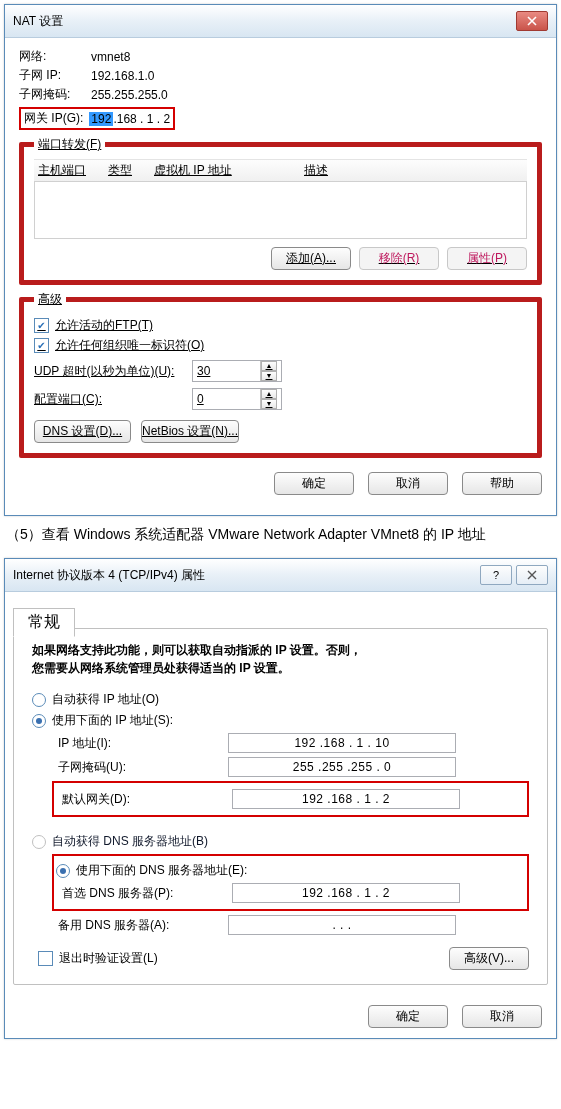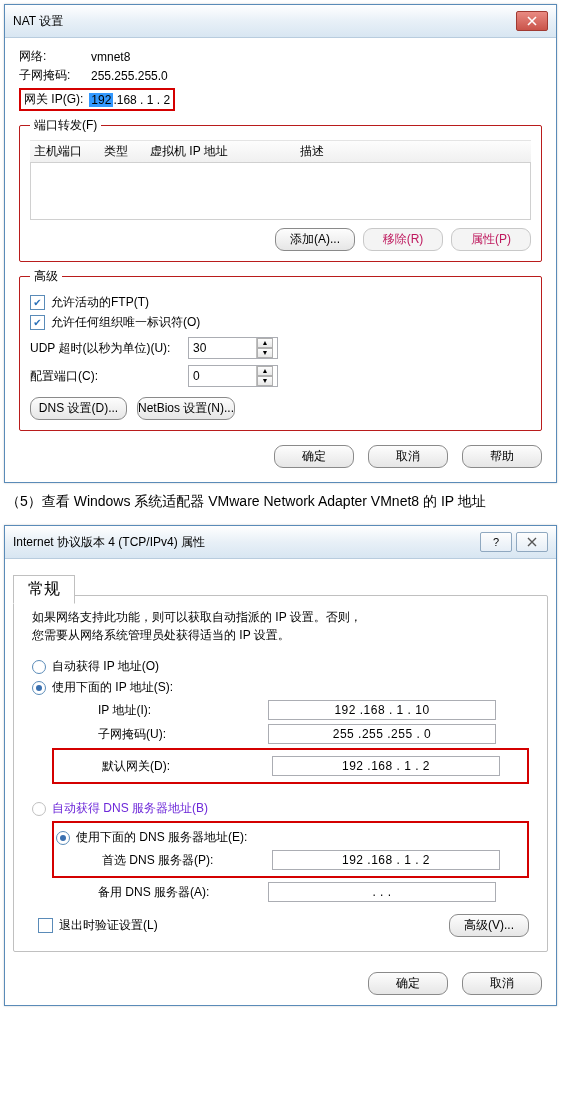--- a/index.html
+++ b/index.html
@@ -37,41 +37,42 @@
     justify-content: center;
     font-size: 11px;
     background: linear-gradient(to bottom, #fdfdfd, #e6eef6);
   }
   .close-btn {
     background: linear-gradient(to bottom, #e98a82, #c9544a);
     border-color: #a03a32;
     color: #fff;
     font-weight: bold;
   }
-  .winbody { padding: 8px 14px 14px 14px; }
+  .winbody { padding: 8px 14px 20px 14px; }
   .row { display: flex; align-items: center; margin: 2px 0; }
   .row-label { width: 72px; }
   .highlight-box {
     border: 2px solid #d40000;
     padding: 1px 3px;
     display: flex;
     align-items: center;
     margin: 4px 0 6px 0;
     width: fit-content;
   }
   .ip-sel {
     background: #3399ff;
     color: #000000;
     padding: 0 2px;
   }
   fieldset {
-    border: 1px solid #b91c1c;
+    border: 5px solid #b91c1c;
     border-radius: 2px;
     margin: 6px 0;
     padding: 6px 10px 10px 10px;
+    text-decoration: underline;
   }
   legend { padding: 0 4px; font-size: 12px; }
   .tbl-head {
     display: flex;
     border-bottom: 1px solid #d0d0d0;
     padding: 2px 4px;
     font-size: 12px;
     background: linear-gradient(to bottom,#fdfdfd,#f0f0f0);
     border-top:1px solid #e4e4e4;
   }
@@ -86,21 +87,21 @@
   .col-vmip{width:150px;}
   .col-desc{flex:1;}
   .btnrow { display: flex; justify-content: flex-end; gap: 8px; margin-top: 8px; }
   .btn {
     border: 1px solid #8a8a8a;
     background: linear-gradient(to bottom, #fdfdfd, #e6e6e6);
     padding: 2px 0;
     min-width: 78px;
     text-align: center;
     font-size: 12px;
-    border-radius: 9px;
+    border-radius: 4px;
   }
   .btn.disabled { color: #be185d; border-color: #c8c8c8; background:#f4f4f4;}
   .chk-row { display: flex; align-items: center; gap: 6px; margin: 3px 0; }
   .chk {
     width: 13px; height: 13px;
     border: 1px solid #5a8bb8;
     background: #fff;
     display: flex;
     align-items: center;
     justify-content: center;
@@ -143,31 +144,31 @@
     position:relative;
     border-radius:2px;
   }
   .tab{
     position:absolute; top:-21px; left:-1px;
     border:1px solid #c0c0c0; border-bottom:1px solid #fff;
     background:#fff;
     padding:3px 14px;
     font-size:16px;
   }
-  .para{line-height:1.5; margin-bottom:14px;}
+  .para{line-height:1.5; margin-bottom:14px;font-weight:bold;}
   .radio-row{display:flex; align-items:center; gap:6px; margin:4px 0;}
   .radio{
     width:12px;height:12px;border:1px solid #5a8bb8;border-radius:50%;
     display:flex;align-items:center;justify-content:center;
   }
   .radio .dot{width:6px;height:6px;border-radius:50%;background:#3a70b0;}
   .radio.disabled{border-color:#c0c0c0;}
-  .radio-row.disabled{color:#6d28d9;}
+  .radio-row.disabled{color:#0f172a;}
   .field-row{display:flex; align-items:center; margin:4px 0 4px 26px;}
-  .field-row .flabel{width:170px;margin-left:40px;}
+  .field-row .flabel{width:170px;}
   .ip-field{
     border:1px solid #abadb3; background:#fff;
     width:210px; padding:2px 8px;
     font-family:inherit; display:flex; gap:4px;
     letter-spacing:0.5px;
   }
   .ip-field span{flex:1; text-align:center;}
   .red-outline{border:2px solid #d40000; padding:2px; margin:2px 0 2px 20px;}
   .adv-row{display:flex; justify-content:space-between; align-items:center; margin-top:12px;}
   .dlg-footer2{display:flex; justify-content:flex-end; gap:14px; padding:10px 14px; border-top:0;}
@@ -183,20 +184,24 @@
         <svg width="10" height="10" viewBox="0 0 10 10">
             <path d="M1 1 L9 9 M9 1 L1 9" stroke="#fff" stroke-width="1.6"></path>
           </svg>
       </div>
     </div>
   </div>
   <div class="winbody">
     <div class="row">
       <span class="row-label">网络:</span>
       <span>vmnet8</span>
+    </div>
+    <div class="row">
+      <span class="row-label">子网 IP:</span>
+      <span>192.168.1.0</span>
     </div>
     <div class="row">
       <span class="row-label">子网掩码:</span>
       <span>255.255.255.0</span>
     </div>
     <div class="highlight-box">
       <span style="margin-right:6px;">网关 IP(G):</span>
       <span class="ip-sel">192</span>
       <span>.168 . 1 . 2</span>
     </div>

